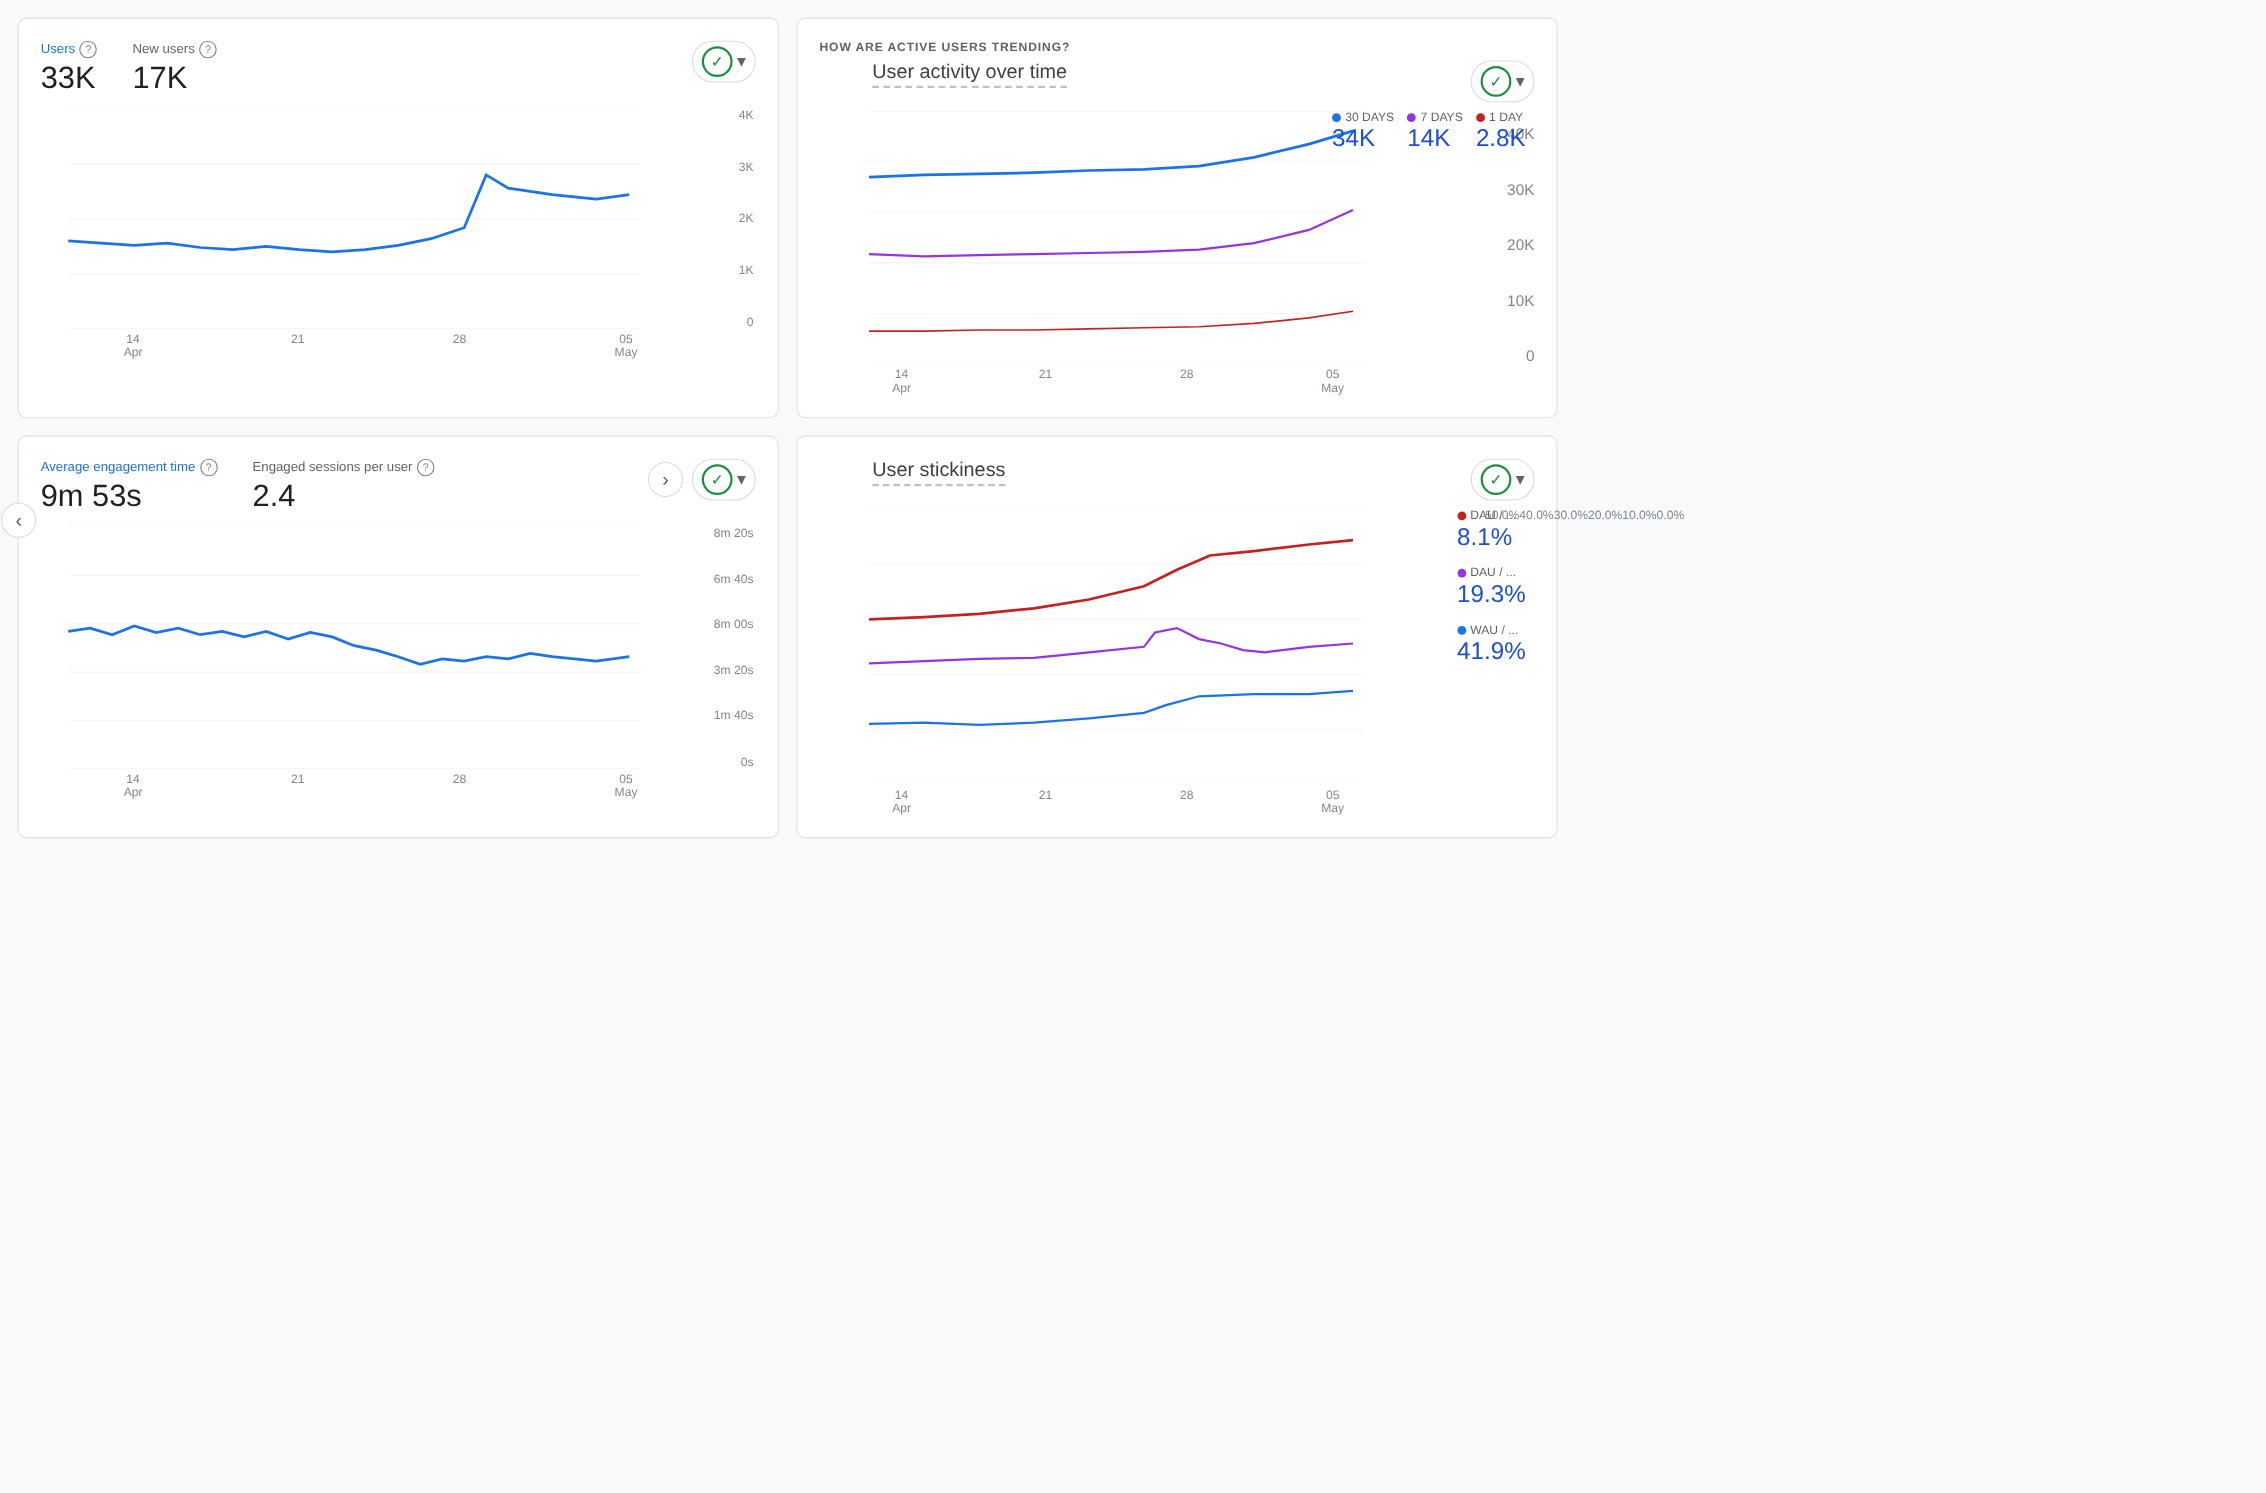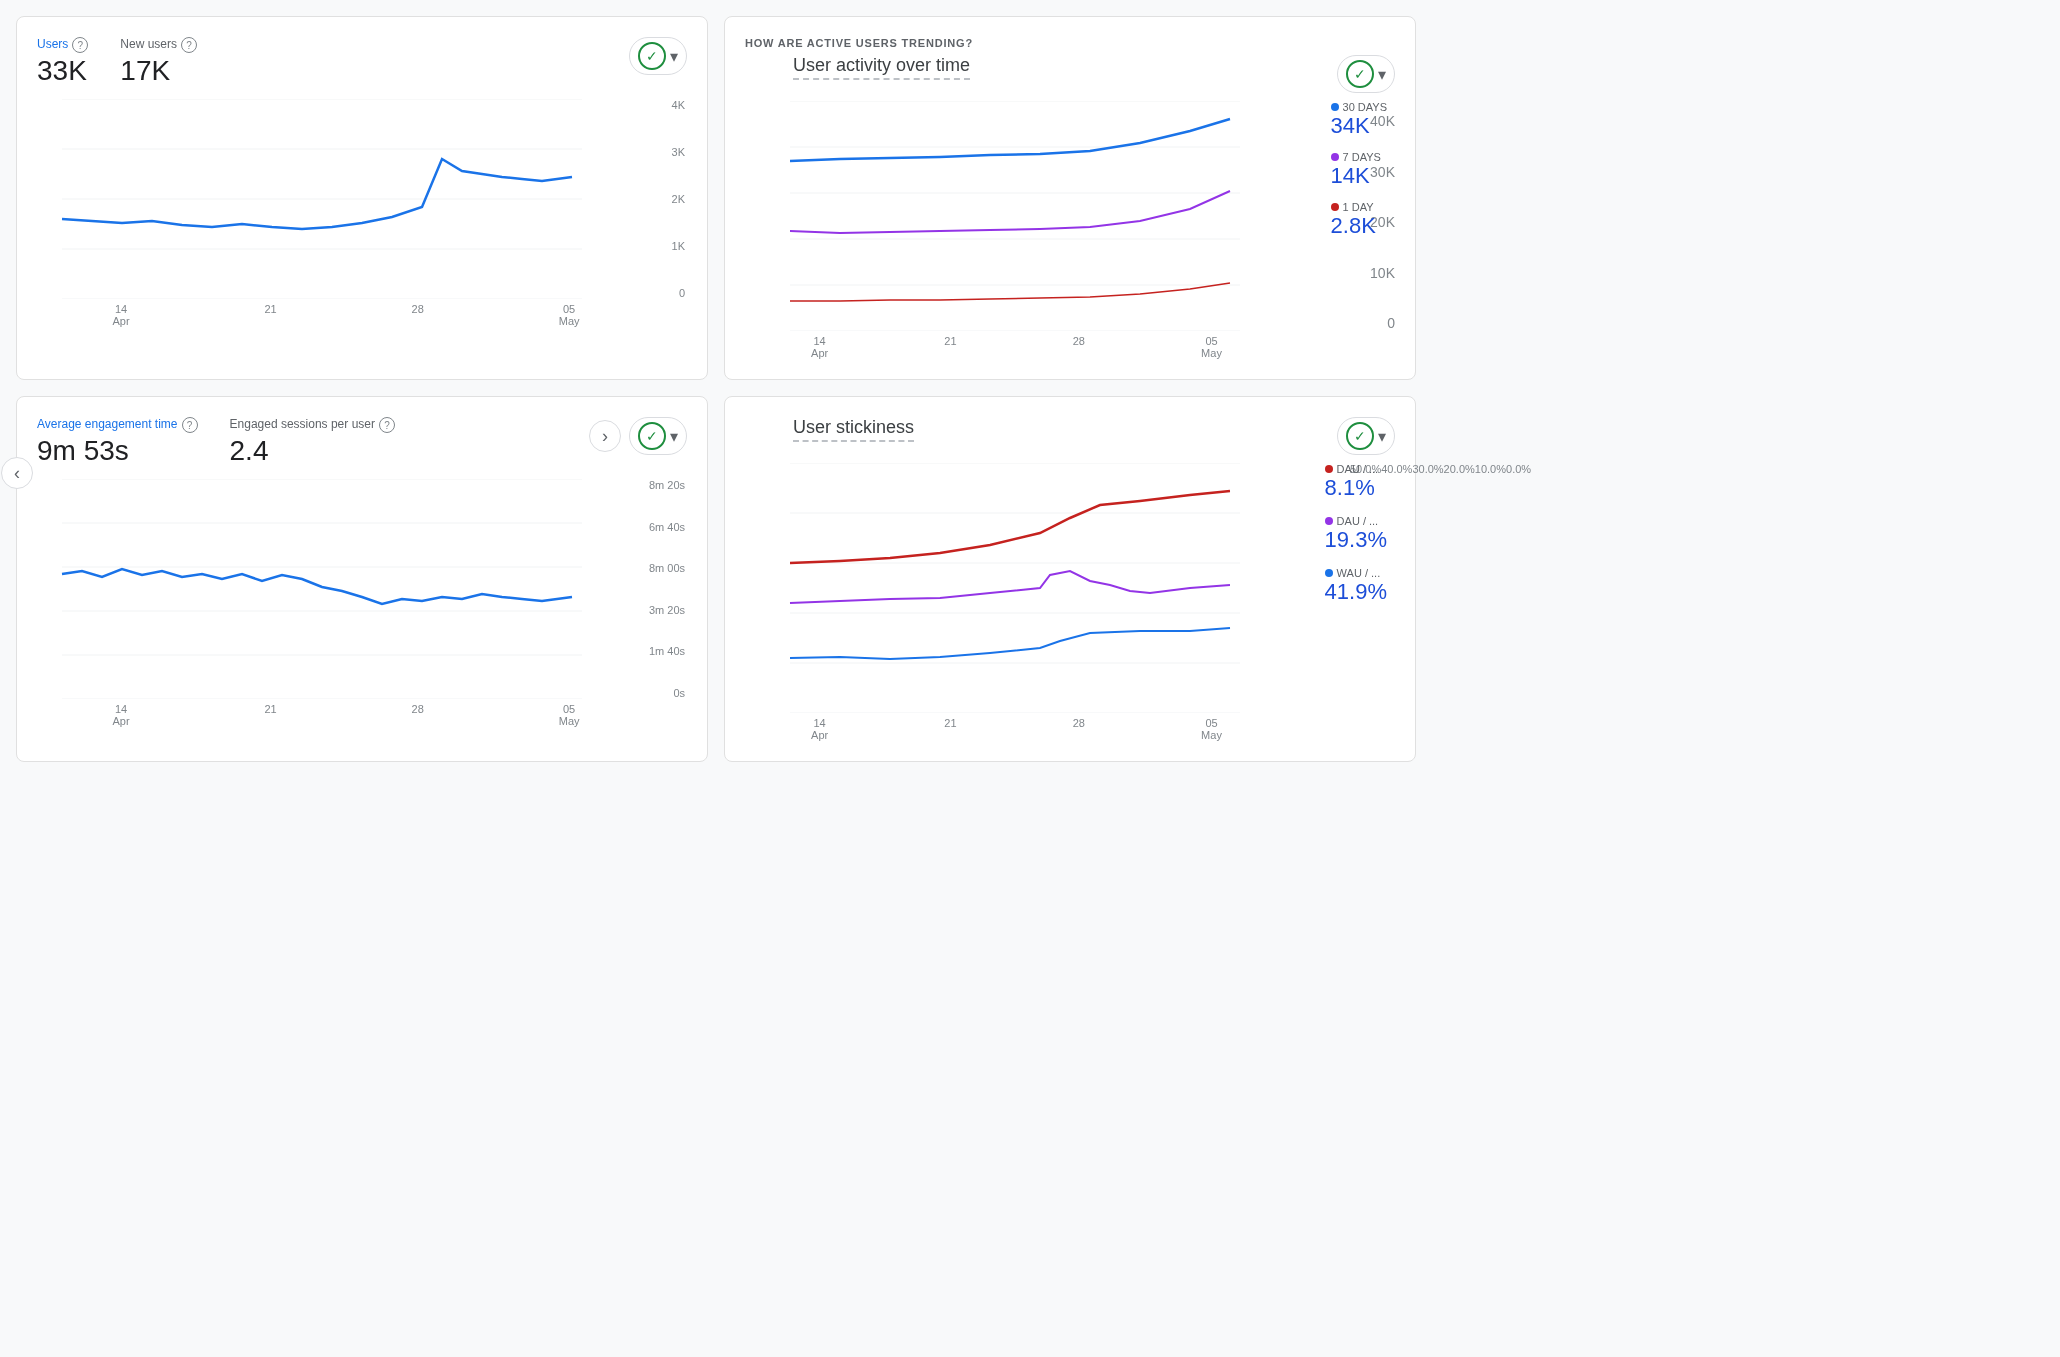--- a/index.html
+++ b/index.html
@@ -108,21 +108,21 @@
       display: inline-block;
       padding-bottom: 2px;
       margin-bottom: 12px;
       margin-left: 48px;
     }
     .legend-panel {
       position: absolute;
       right: 16px;
       top: 80px;
       display: flex;
-      flex-direction: column;
+      flex-direction: row;
       gap: 12px;
     }
     .legend-item {}
     .legend-label {
       font-size: 11px;
       color: #5f6368;
       display: flex;
       align-items: center;
       gap: 4px;
     }

